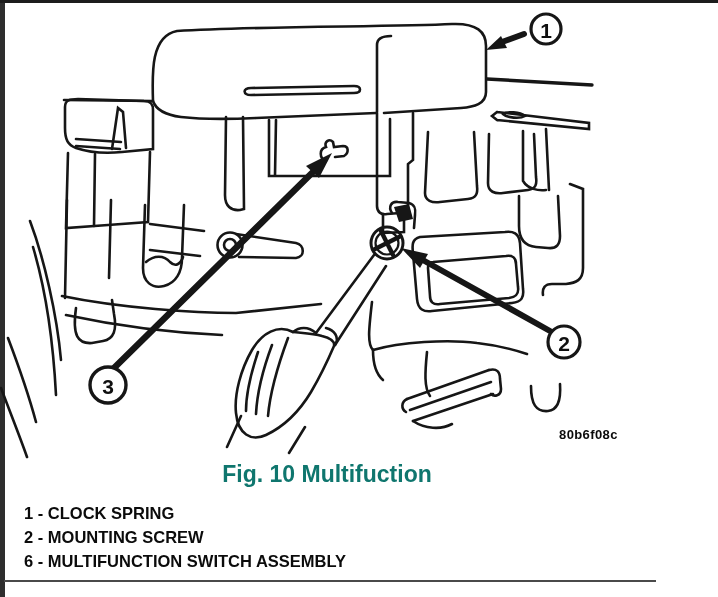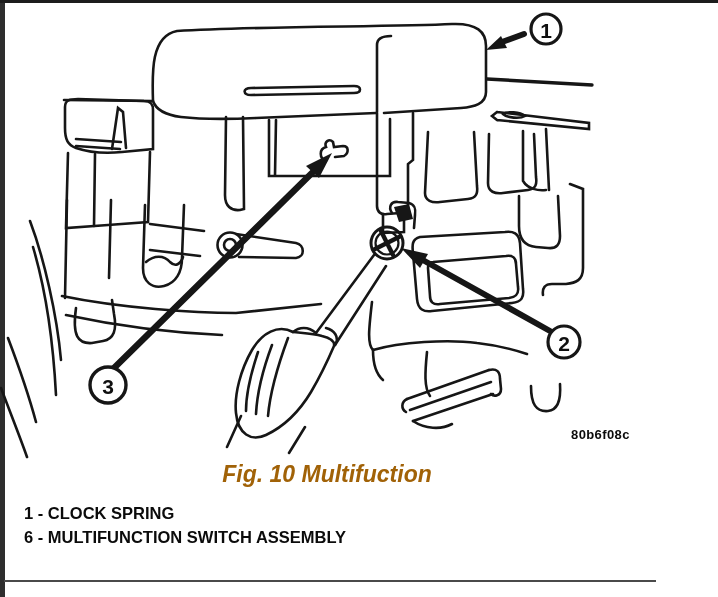--- a/index.html
+++ b/index.html
@@ -8,25 +8,25 @@
     background:#ffffff;
     font-family:"Liberation Sans", sans-serif;
     -webkit-font-smoothing:antialiased;
   }
   .left-bar{position:absolute;left:0;top:0;width:5px;height:597px;background:#2e2e2e;}
   .top-line{position:absolute;left:0;top:0;width:718px;height:3px;background:#1c1c1c;}
   .bottom-rule{position:absolute;left:4px;top:580px;width:652px;height:2px;background:#4a4a4a;}
   .drawing{position:absolute;left:0;top:0;}
   .img-code{
     position:absolute;left:559px;top:427px;
-    font-size:13px;font-weight:bold;color:#0b0b0b;letter-spacing:0.4px;margin-left:12px;
+    font-size:13px;font-weight:bold;color:#0b0b0b;letter-spacing:0.4px;
   }
   .caption{
     position:absolute;left:327px;top:461px;transform:translateX(-50%);
-    font-size:23px;font-weight:bold;font-style:italic;color:#a16207;white-space:nowrap;
+    font-size:23px;font-weight:bold;color:#0f766e;white-space:nowrap;
   }
   .legend{
     position:absolute;left:24px;top:501px;
     font-size:16.5px;font-weight:bold;color:#0b0b0b;line-height:24px;white-space:nowrap;
   }
   .callout-num{
     font-family:"Liberation Sans", sans-serif;
     font-weight:bold;font-size:21px;fill:#0f0f0f;
   }
 </style>
@@ -147,16 +147,17 @@
     <text class="callout-num" x="108" y="386" text-anchor="middle" dy="0.36em" stroke="none" font-size="23">3</text>
   </g>
 </svg>
 
 <div class="img-code">80b6f08c</div>
 
 <div class="caption">Fig. 10 Multifuction</div>
 
 <div class="legend">
   <div>1 - CLOCK SPRING</div>
+  <div>2 - MOUNTING SCREW</div>
   <div>6 - MULTIFUNCTION SWITCH ASSEMBLY</div>
 </div>
 
 <div class="bottom-rule"></div>
 
 </body></html>

